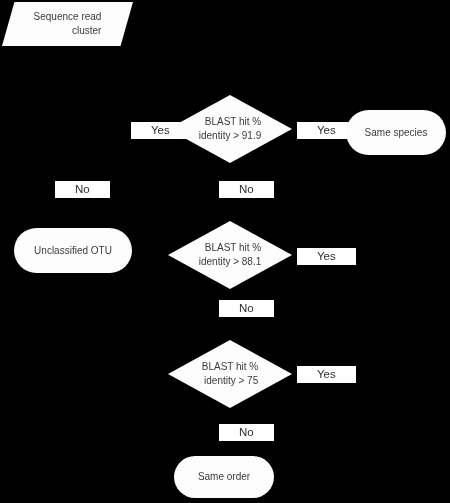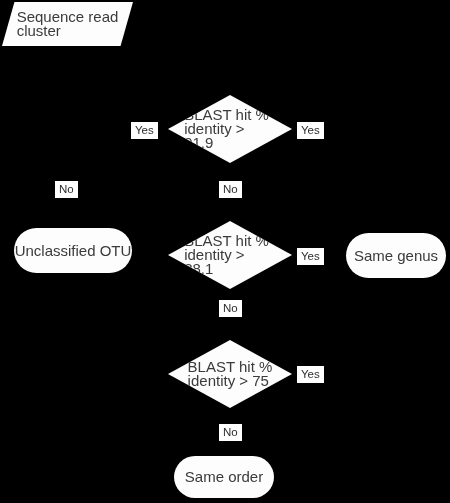--- a/index.html
+++ b/index.html
@@ -21,23 +21,23 @@
     top: 0;
     width: 450px;
     height: 503px;
     background: #000000;
   }
 
   
   .node-text {
     color: #3b3b3b;
     font-family: "Liberation Sans", sans-serif;
-    font-size: 15px;
+    font-size: 10px;
     line-height: 14px;
-    text-align: left;
+    text-align: right;
     white-space: pre-line;
     pointer-events: none;
   }
 
   
   .parallelogram {
     position: absolute;
     background: #fdfdfd;
     -webkit-clip-path: polygon(9.5% 0%, 100% 0%, 90.5% 100%, 0% 100%);
     clip-path: polygon(9.5% 0%, 100% 0%, 90.5% 100%, 0% 100%);
@@ -71,21 +71,21 @@
   }
 
   
   .edge-label {
     position: absolute;
     background: #ffffff;
     color: #2e2e2e;
     font-family: "Liberation Sans", sans-serif;
     font-size: 11.5px;
     line-height: 15px;
-    padding: 1px 4px;
+    padding: 1px 20px;
     text-align: center;
     white-space: nowrap;
   }
 
   
   .connector {
     position: absolute;
     background: #000000;
   }
 </style>
@@ -112,39 +112,39 @@
 
   <div class="edge-label" style="left:131px; top:122px;">Yes</div>
 
   <div class="diamond" style="left:168px; top:95px; width:124px; height:68px;">
     <span class="node-text">BLAST hit %
 identity &gt; 91.9</span>
   </div>
 
   <div class="edge-label" style="left:297px; top:122px;">Yes</div>
 
+  <div class="pill" style="left:346px; top:110px; width:100px; height:45px;">
+    <span class="node-text">Same species</span>
+  </div>
 
   <div class="edge-label" style="left:55px; top:181px;">No</div>
 
   <div class="edge-label" style="left:219px; top:181px;">No</div>
 
   <div class="pill" style="left:14px; top:228px; width:118px; height:45px;">
     <span class="node-text">Unclassified OTU</span>
   </div>
 
   <div class="diamond" style="left:168px; top:221px; width:124px; height:68px;">
     <span class="node-text">BLAST hit %
 identity &gt; 88.1</span>
   </div>
 
   <div class="edge-label" style="left:297px; top:248px;">Yes</div>
 
-  <div class="pill" style="left:346px; top:233px; width:100px; height:45px;">
-    <span class="node-text">Same genus</span>
-  </div>
 
   <div class="edge-label" style="left:219px; top:300px;">No</div>
 
   <div class="diamond" style="left:168px; top:340px; width:124px; height:68px;">
     <span class="node-text">BLAST hit %
 identity &gt; 75</span>
   </div>
 
   <div class="edge-label" style="left:297px; top:366px;">Yes</div>
 

